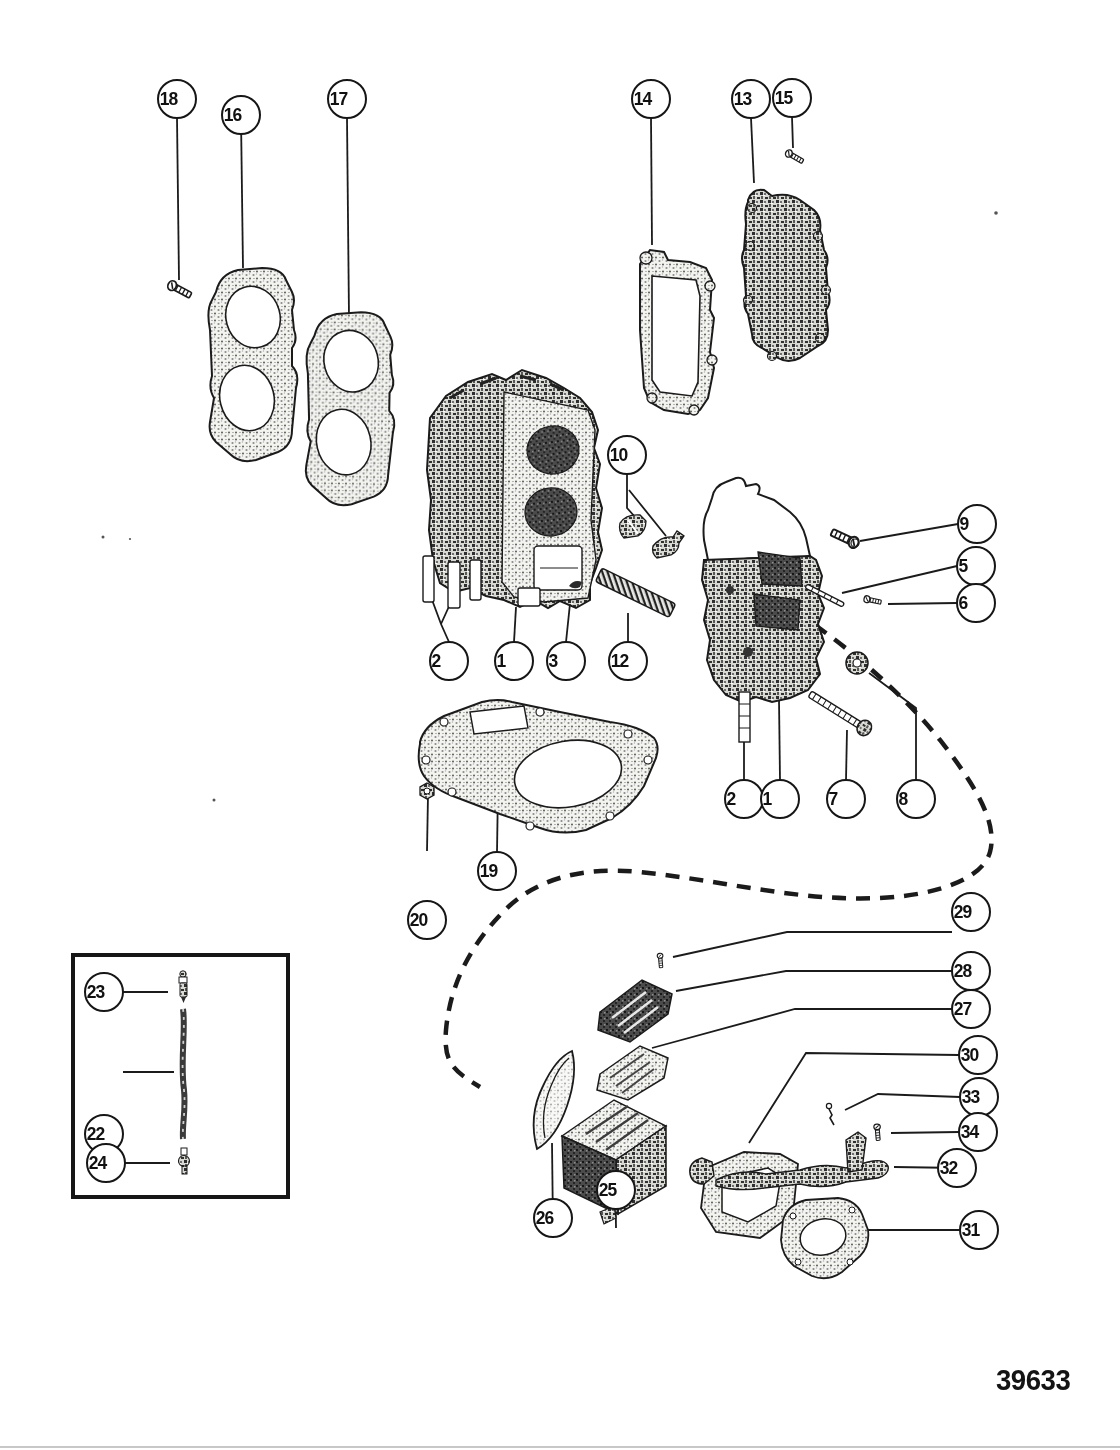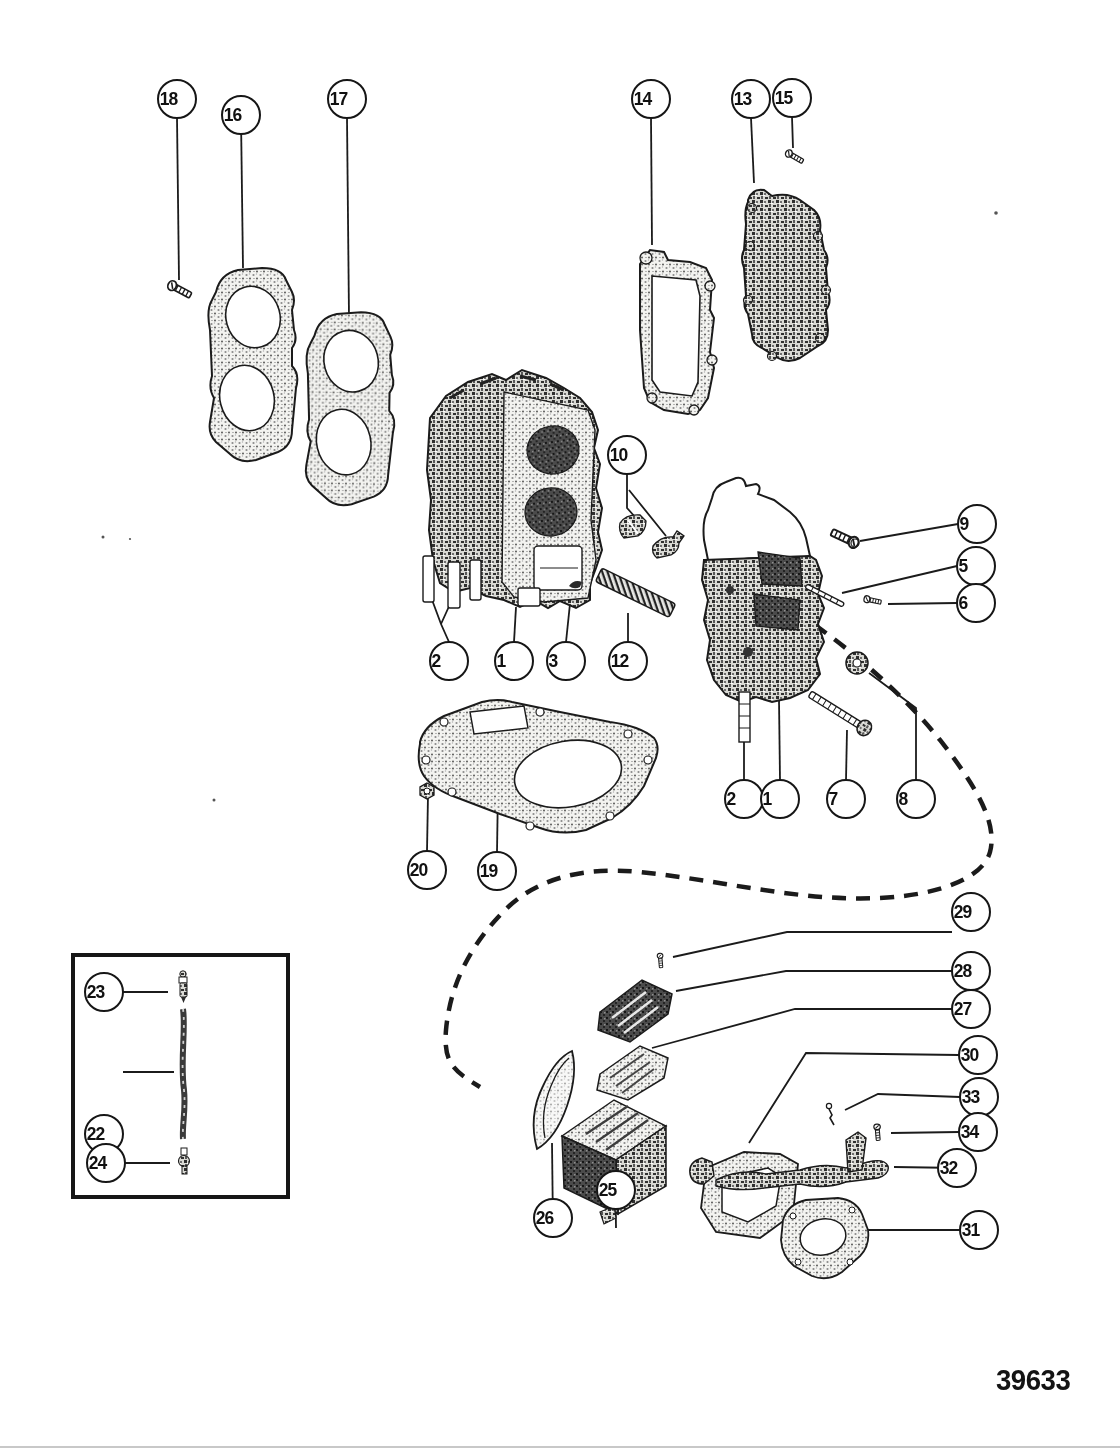--- a/index.html
+++ b/index.html
@@ -377,21 +377,21 @@
     </div>
 <div class="co" style="left:760px;top:779px">
       <span>1</span>
     </div>
 <div class="co" style="left:826px;top:779px">
       <span>7</span>
     </div>
 <div class="co" style="left:896px;top:779px">
       <span>8</span>
     </div>
-<div class="co" style="left:407px;top:850px">
+<div class="co" style="left:407px;top:900px">
       <span>20</span>
     </div>
 <div class="co" style="left:477px;top:851px">
       <span>19</span>
     </div>
 <div class="co" style="left:84px;top:972px">
       <span>23</span>
     </div>
 <div class="co" style="left:84px;top:1114px">
       <span>22</span>

